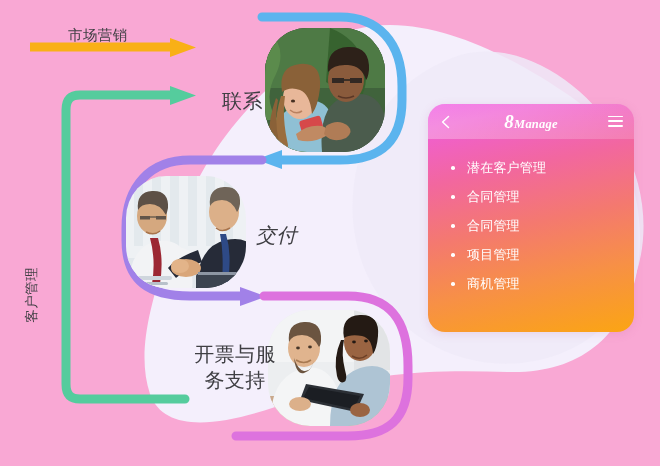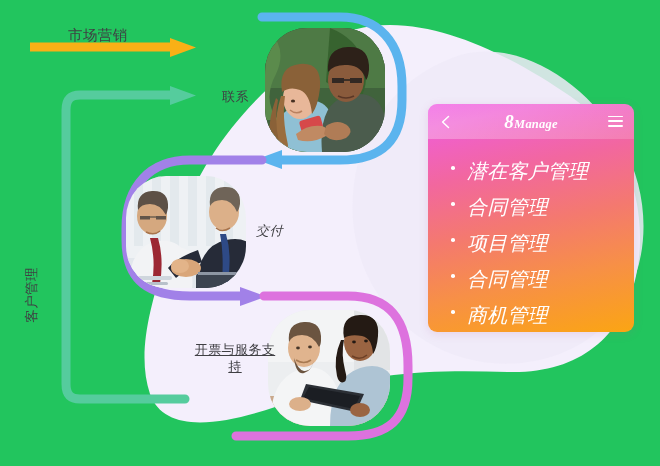--- a/index.html
+++ b/index.html
@@ -8,57 +8,57 @@
     background: #ffffff;
   }
   body {
     font-family: "Liberation Sans", "DejaVu Sans", sans-serif;
   }
   #stage {
     position: relative;
     width: 660px;
     height: 466px;
     overflow: hidden;
-    background: #22c55e;
+    background: #f9a8d4;
   }
   #flow-svg {
     position: absolute;
     left: 0; top: 0;
     width: 660px;
     height: 466px;
   }
 
   .flow-label {
     position: absolute;
     color: #3f3f43;
-    font-size: 13px;
+    font-size: 20px;
     line-height: 1.32;
     letter-spacing: .4px;
     white-space: nowrap;
     text-align: center;
   }
   .label-marketing { left: 68px; top: 26px; font-size: 14.5px; }
   .label-contact   { left: 222px; top: 88px; }
   .label-delivery  { left: 256px; top: 222px; font-style: italic; }
-  .label-support   { left: 192px; top: 341px; white-space: normal; width: 86px; text-decoration: underline; }
+  .label-support   { left: 192px; top: 341px; white-space: normal; width: 86px; }
   .label-customer {
     left: -18px; top: 286px;
     width: 100px;
     transform: rotate(-90deg);
     transform-origin: 50% 50%;
     text-align: center;
     font-size: 13.5px;
   }
 
   
   #panel {
     position: absolute;
     left: 428px; top: 104px;
     width: 206px; height: 228px;
-    border-radius: 9px;
+    border-radius: 17px;
     background: linear-gradient(168deg,
         #ee49e0 0%,
         #f05fd2 9%,
         #f2679f 30%,
         #f4796f 52%,
         #f79046 74%,
         #fba513 100%);
     box-shadow: 0 2px 10px rgba(180,90,150,.16);
     overflow: hidden;
   }
@@ -102,27 +102,26 @@
   #brand .word  { font-size: 12.5px; }
 
   #panel-list {
     list-style: none;
     margin: 0;
     padding: 22px 0 0 22px;
   }
   #panel-list li {
     position: relative;
     color: #ffffff;
-    font-size: 20px;
+    font-size: 13px;
     line-height: 1;
     padding-left: 17px;
     margin-bottom: 16px;
     white-space: nowrap;
     letter-spacing: .2px;
-    font-style: italic;
   }
   #panel-list li::before {
     content: "";
     position: absolute;
     left: 1px; top: 5px;
     width: 3.6px; height: 3.6px;
     border-radius: 50%;
     background: #ffffff;
   }
 </style>
@@ -318,19 +317,19 @@
       <div class="hdr-menu">
         <span></span>
           <span></span>
           <span></span>
       </div>
     </div>
 
     <ul id="panel-list">
       <li>潜在客户管理</li>
       <li>合同管理</li>
+      <li>合同管理</li>
       <li>项目管理</li>
-      <li>合同管理</li>
       <li>商机管理</li>
     </ul>
   </div>
 
 </div>
 
 </body></html>

